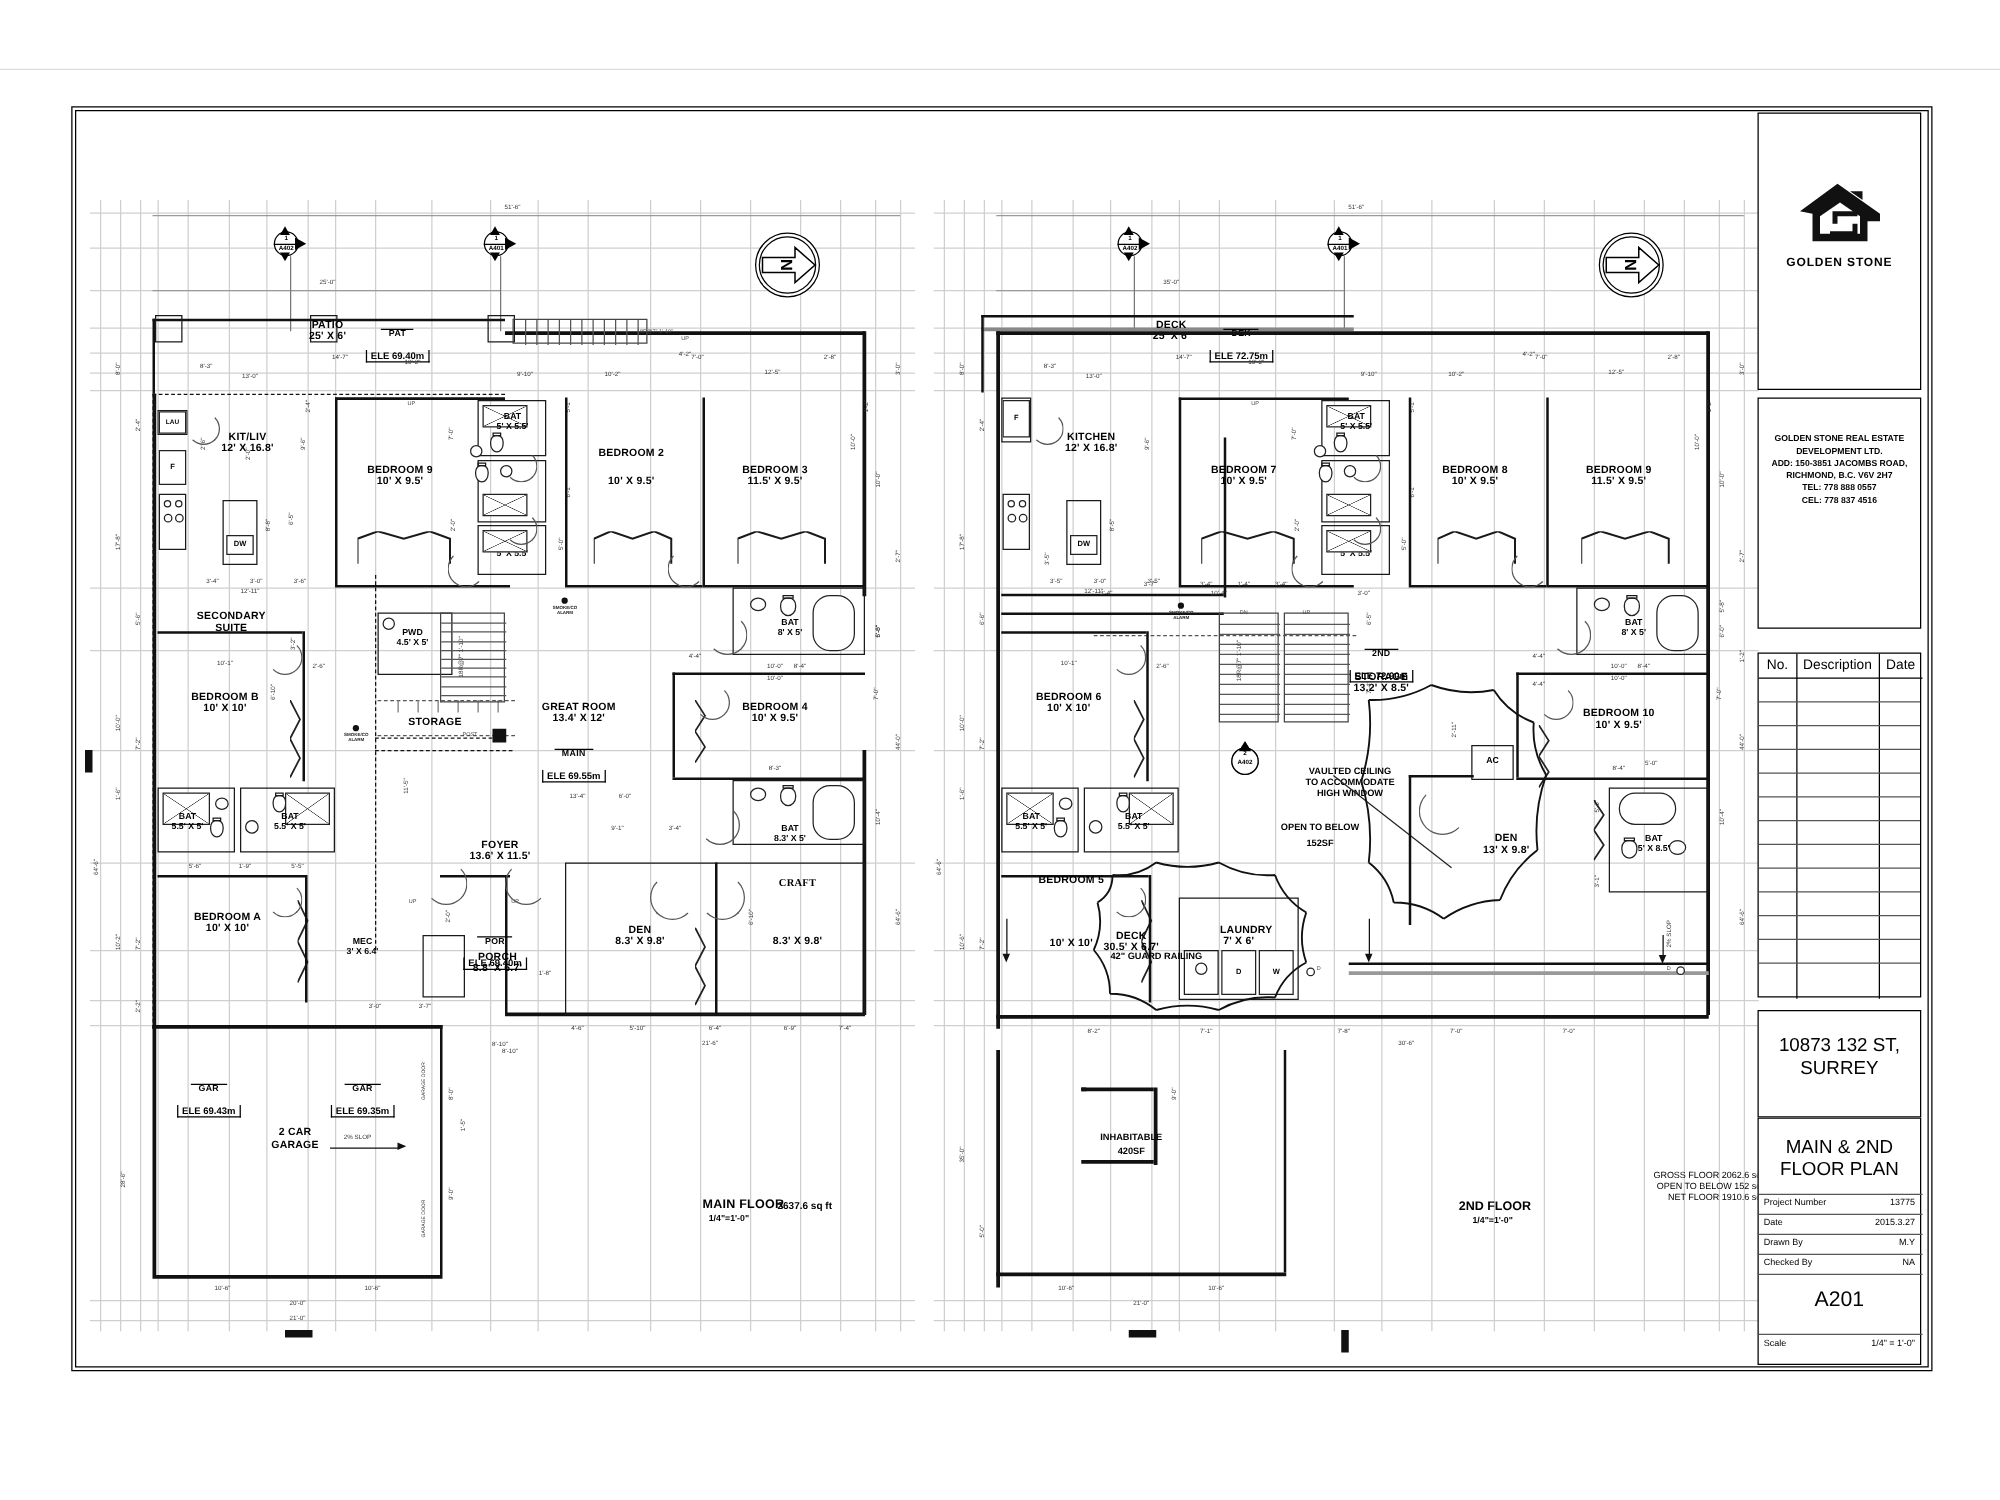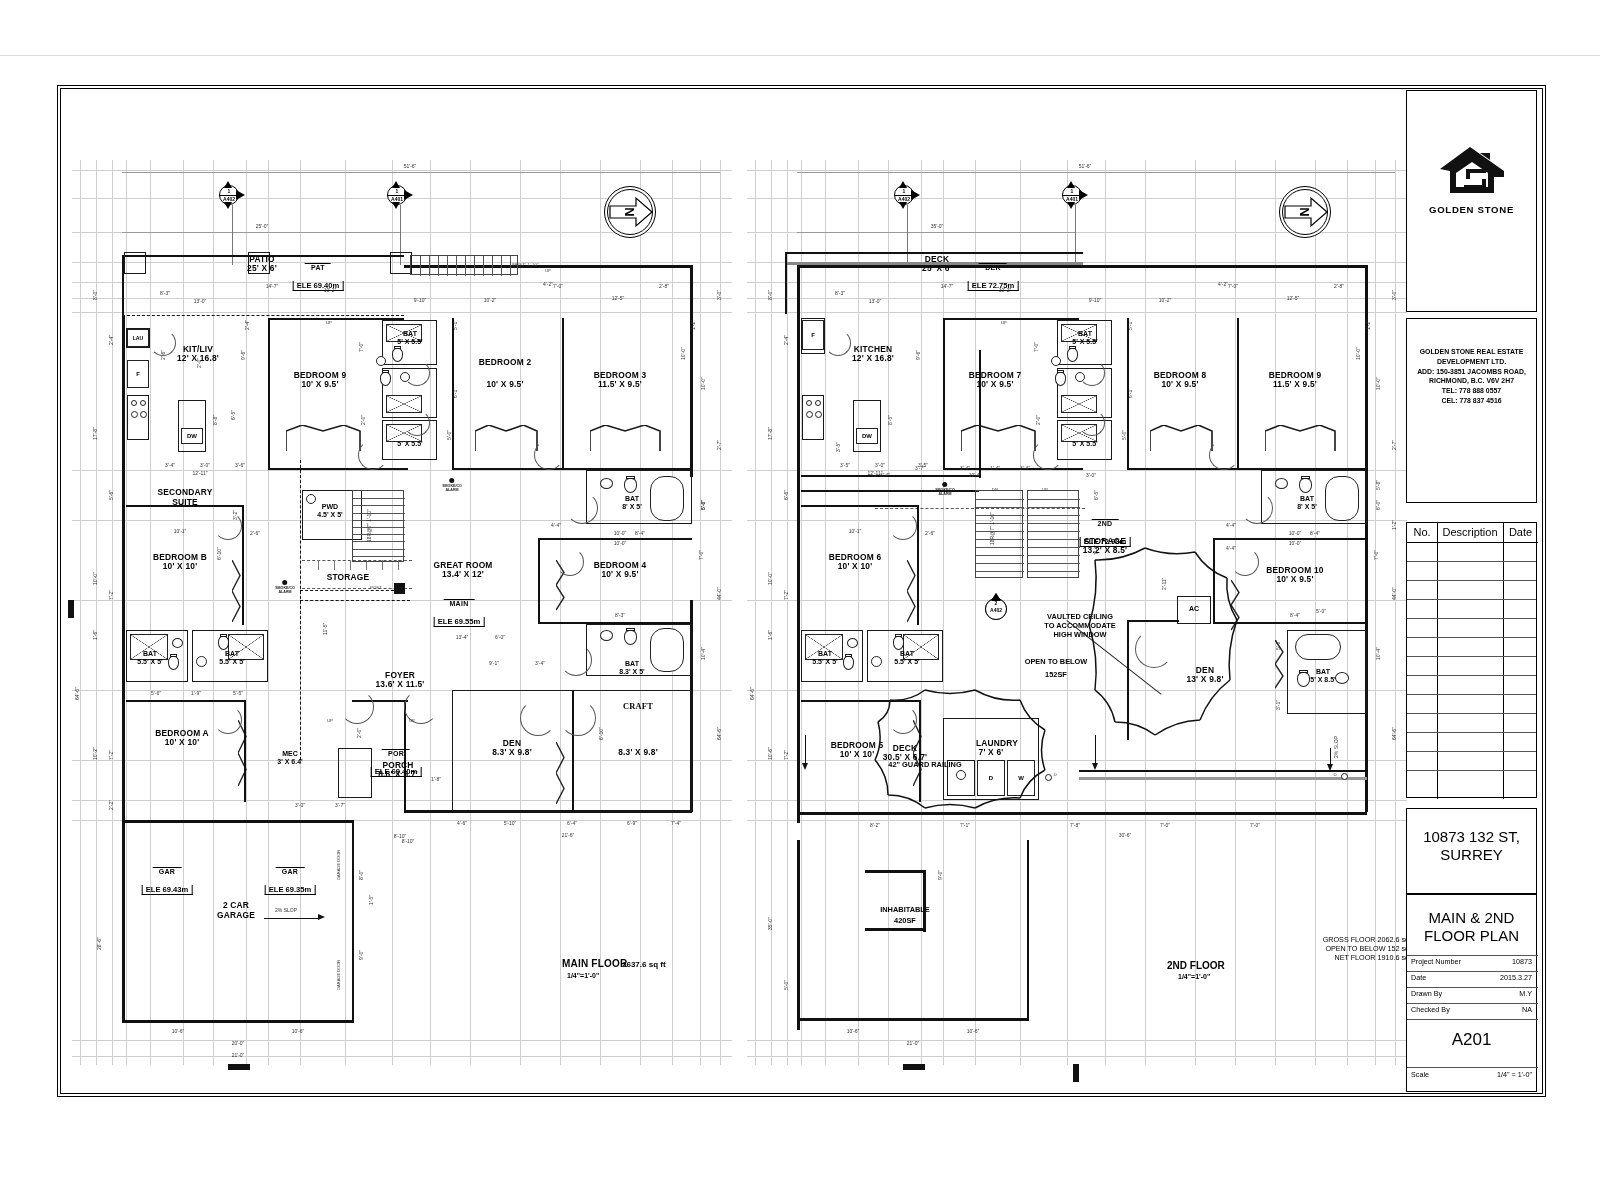--- a/index.html
+++ b/index.html
@@ -734,21 +734,21 @@
       <div class="ovalf" style="left:843px;top:656px;width:11px;height:14px;border-radius:45% 45% 55% 55%;"></div>
       <div class="box" style="left:844.65px;top:653.5px;width:7.699999999999999px;height:3px;border-width:1px;"></div>
       <div class="box" style="left:867px;top:630px;width:76px;height:52px;border-width:1.3px;border-color:#1a1a1a;"></div>
       <div class="ovalf" style="left:893px;top:636px;width:11px;height:14px;border-radius:45% 45% 55% 55%;"></div>
       <div class="box" style="left:894.65px;top:633.5px;width:7.699999999999999px;height:3px;border-width:1px;"></div>
       <div class="ovalf" style="left:871px;top:656px;width:11px;height:11px;"></div>
       <div class="shower" style="left:903px;top:634px;width:36px;height:26px;"></div>
       <div class="t rmsm" style="left: 907px; top: 650px;">BAT</div>
       <div class="t rmsm" style="left: 907px; top: 657.5px;">5.5' X 5'</div>
       <div class="ln" style="left:801px;top:700px;width:118px;height:2px;background:#111;"></div>
-      <div class="t rm" style="left: 857px; top: 740px;">BEDROOM 5</div>
+      <div class="t rm" style="left: 857px; top: 698px;">BEDROOM 5</div>
       <div class="t rm" style="left: 857px; top: 749px;">10' X 10'</div>
       <svg width="10" height="68" style="position: absolute; left: 913px; top: 720px;">
         <polyline points="0,0 8,16.5 0,33 8,49.5 0,66" fill="none" stroke="#222" stroke-width="1.4"></polyline>
       </svg>
       <div class="ln" style="left:919px;top:700px;width:2px;height:102px;background:#111;"></div>
       <div class="swing q2" style="left:889px;top:706px;width:28px;height:28px;border-width:1px;"></div>
       <div class="box" style="left:943px;top:718px;width:96px;height:82px;border-width:1.5px;border-color:#1a1a1a;"></div>
       <div class="t rm" style="left: 991px; top: 738px; padding-left: 12px;">LAUNDRY</div>
       <div class="t rm" style="left: 991px; top: 747px;">7' X 6'</div>
       <div class="box" style="left:947px;top:760px;width:28px;height:36px;border-width:1.1px;border-color:#1a1a1a;"></div>
@@ -933,21 +933,21 @@
     </div>
 
     <div class="tb-cell" style="left:1406px;top:894px;width:131px;height:198px;">
       <div class="tb-ttl" style="top:14px;">
         <div>MAIN &amp; 2ND</div>
         <div>FLOOR PLAN</div>
       </div>
 
       <div class="ln" style="left:0;top:60px;width:131px;height:1px;background:#555;"></div>
       <div class="tb-lab" style="top:62px;">Project Number</div>
-      <div class="tb-val" style="top:62px;">10873</div>
+      <div class="tb-val" style="top:62px;">13775</div>
 
       <div class="ln" style="left:0;top:76px;width:131px;height:1px;background:#555;"></div>
       <div class="tb-lab" style="top:78px;">Date</div>
       <div class="tb-val" style="top:78px;">2015.3.27</div>
 
       <div class="ln" style="left:0;top:92px;width:131px;height:1px;background:#555;"></div>
       <div class="tb-lab" style="top:94px;">Drawn By</div>
       <div class="tb-val" style="top:94px;">M.Y</div>
 
       <div class="ln" style="left:0;top:108px;width:131px;height:1px;background:#555;"></div>

